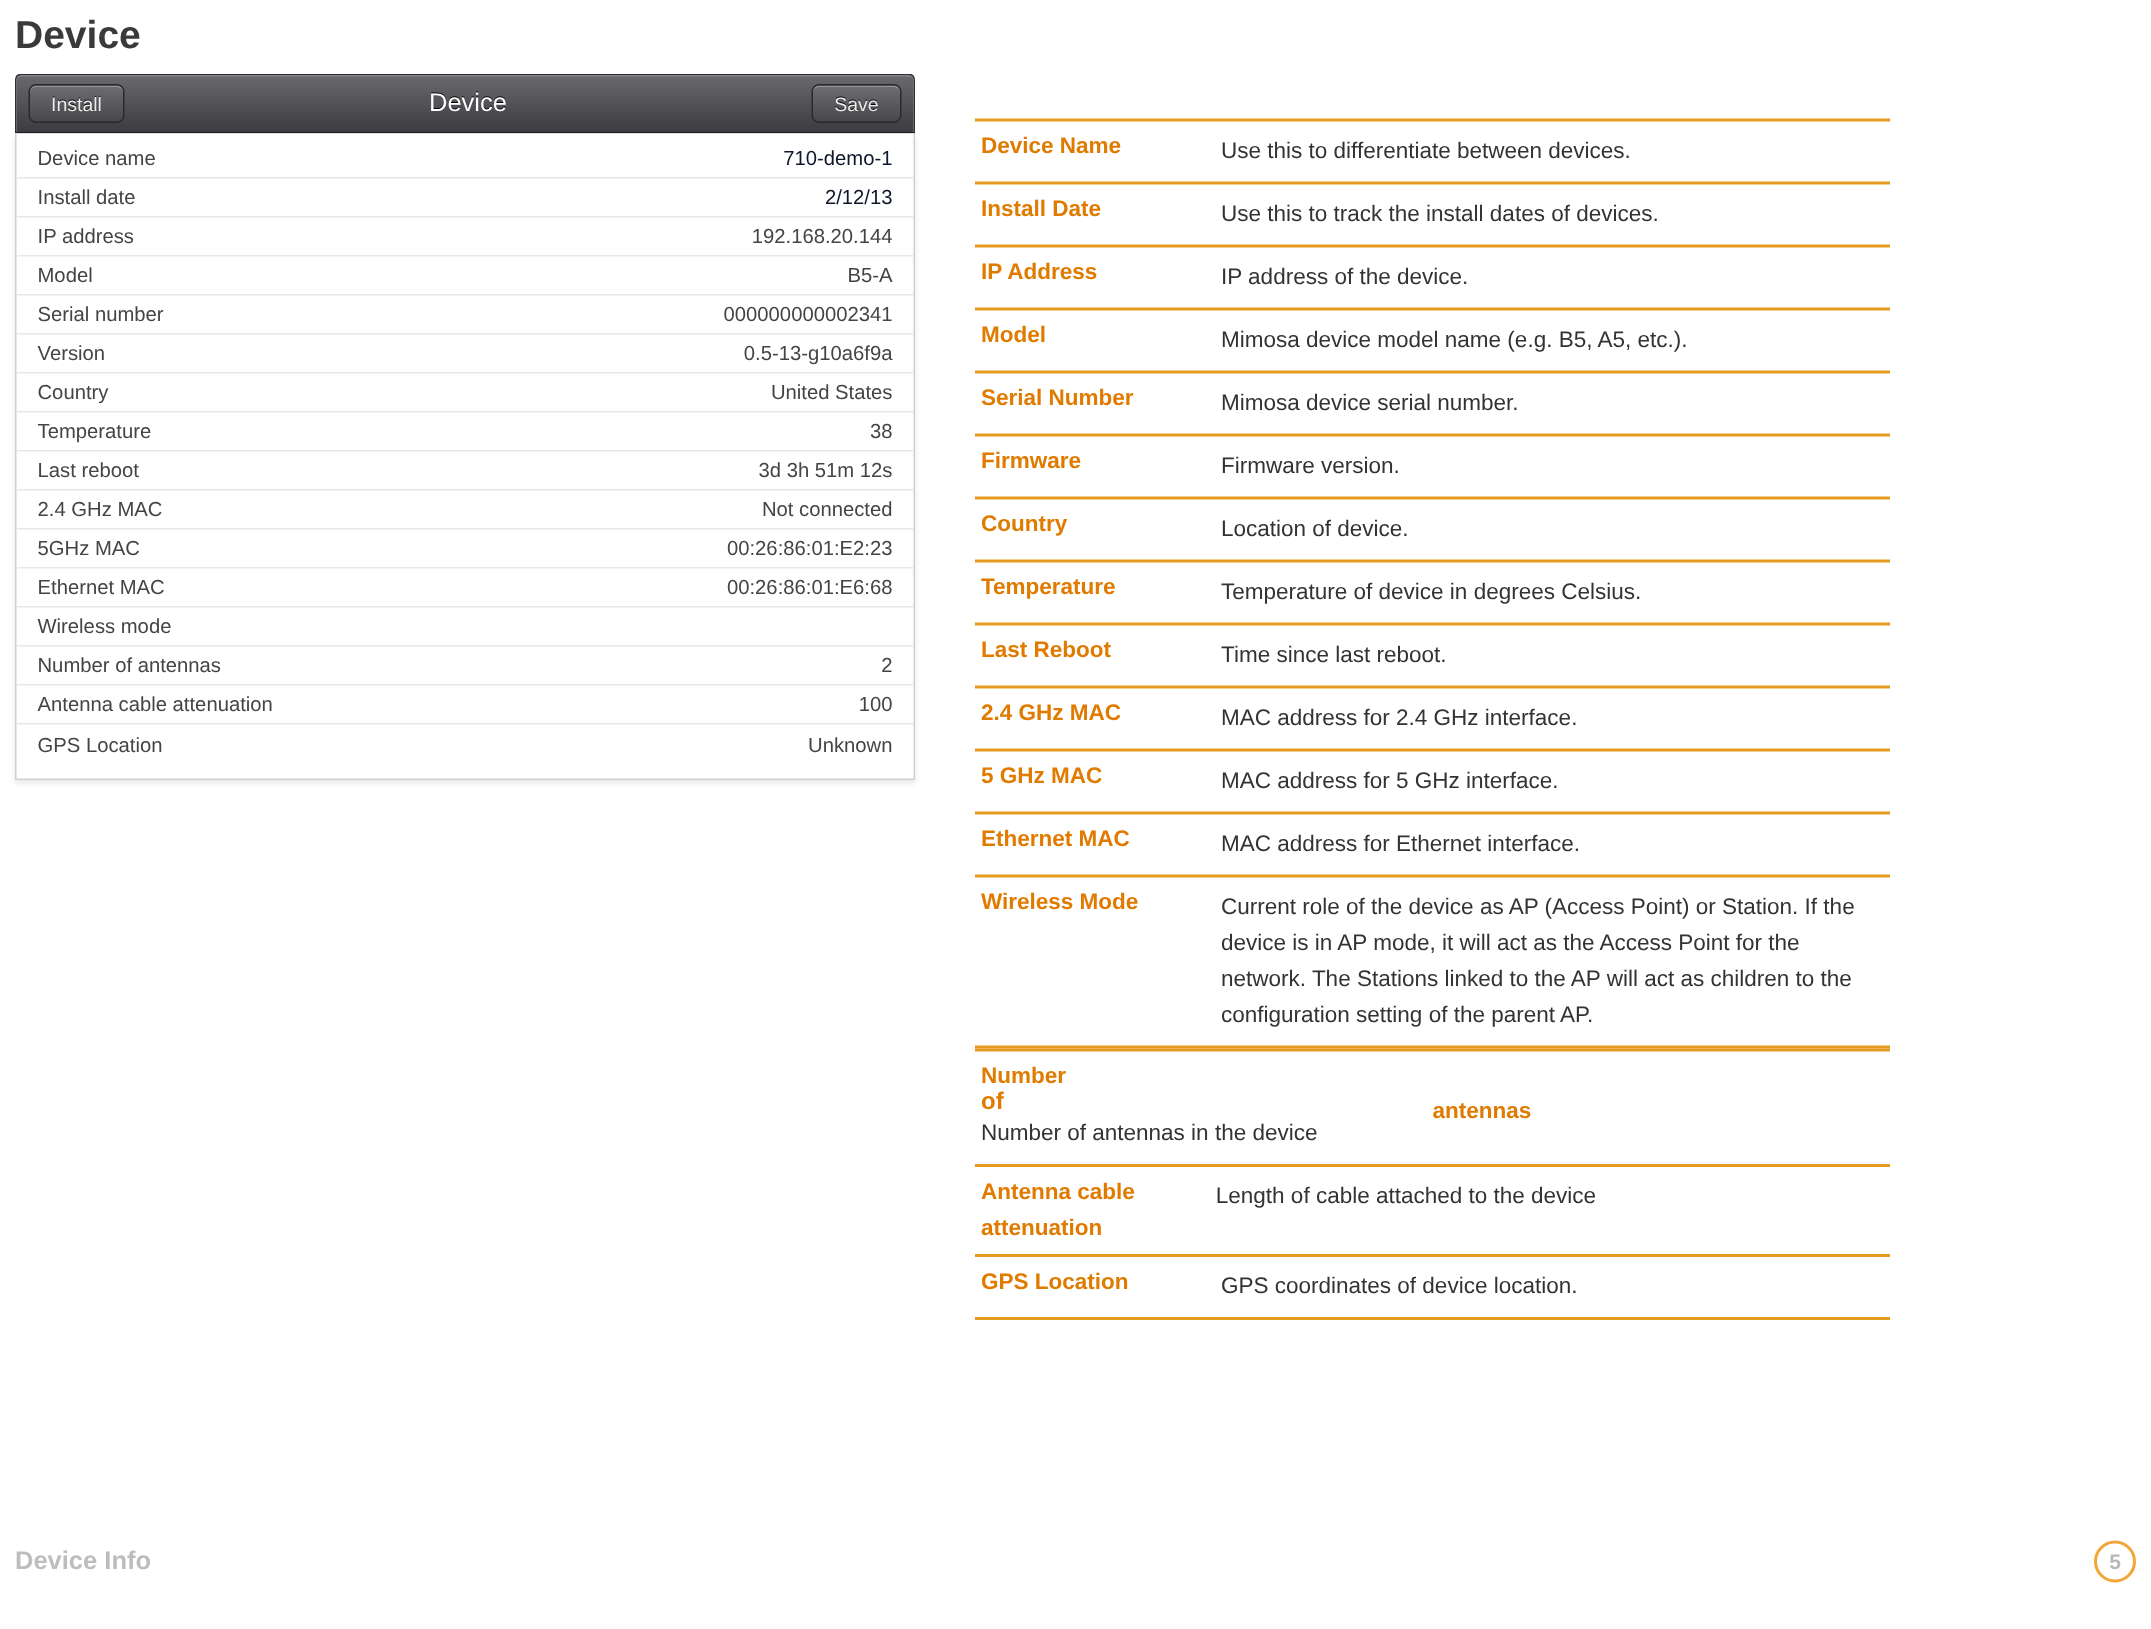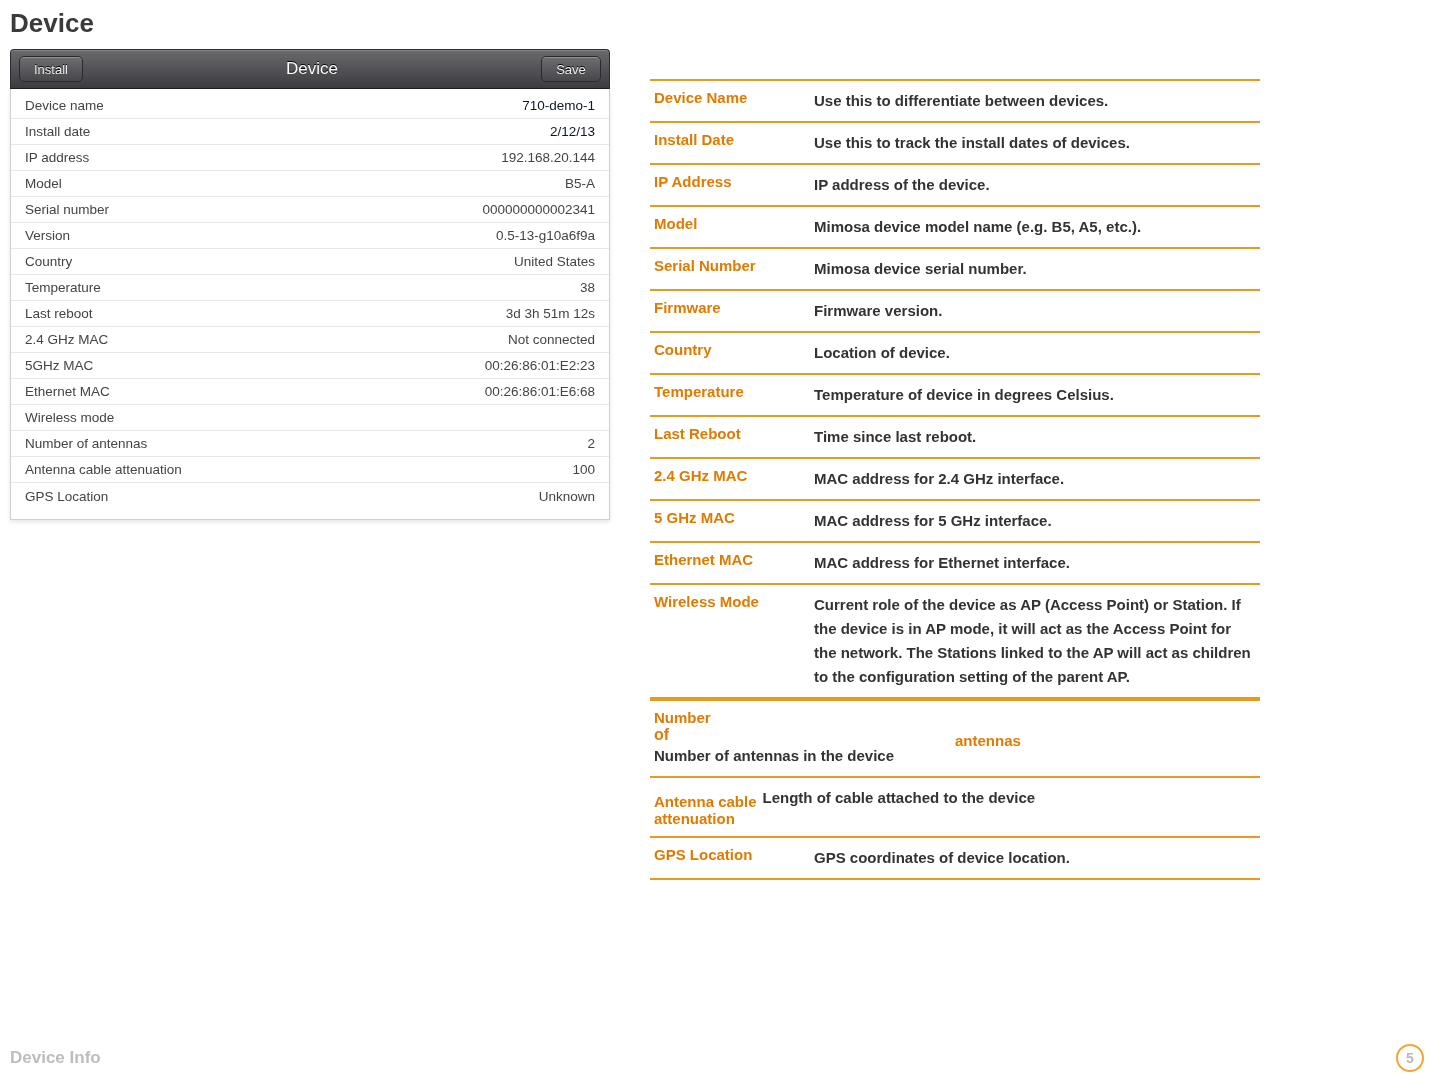--- a/index.html
+++ b/index.html
@@ -97,36 +97,35 @@
     width: 160px;
     flex-shrink: 0;
     color: #e07b00;
     font-weight: bold;
     font-size: 15px;
   }
   .def-desc {
     font-size: 15px;
     color: #333;
     line-height: 1.6;
-    font-weight: bold;
   }
 
   
   .num-ant .top-line { display:flex; align-items:flex-start; width:100%;flex-direction:column; }
   .num-ant .bottom-line { width:100%;margin-top:23px; }
   .num-ant .of { color:#e07b00; font-weight:bold; margin-right:6px; font-size:16px; }
 
   
-  .ant-cable .line1 { display:flex; align-items:flex-end; width:100%; }
+  .ant-cable .line1 { display:flex; align-items:flex-start; width:100%;gap:48px; }
   .ant-cable .line2 { width:100%; }
 
   
   .footer {
     position: absolute;
-    bottom: 14px;
+    bottom: 31px;
     left: 10px;
     right: 10px;
     display: flex;
     justify-content: space-between;
     align-items: center;
   }
   .footer-label {
     color: #bdbdbd;
     font-weight: bold;
     font-size: 17px;

